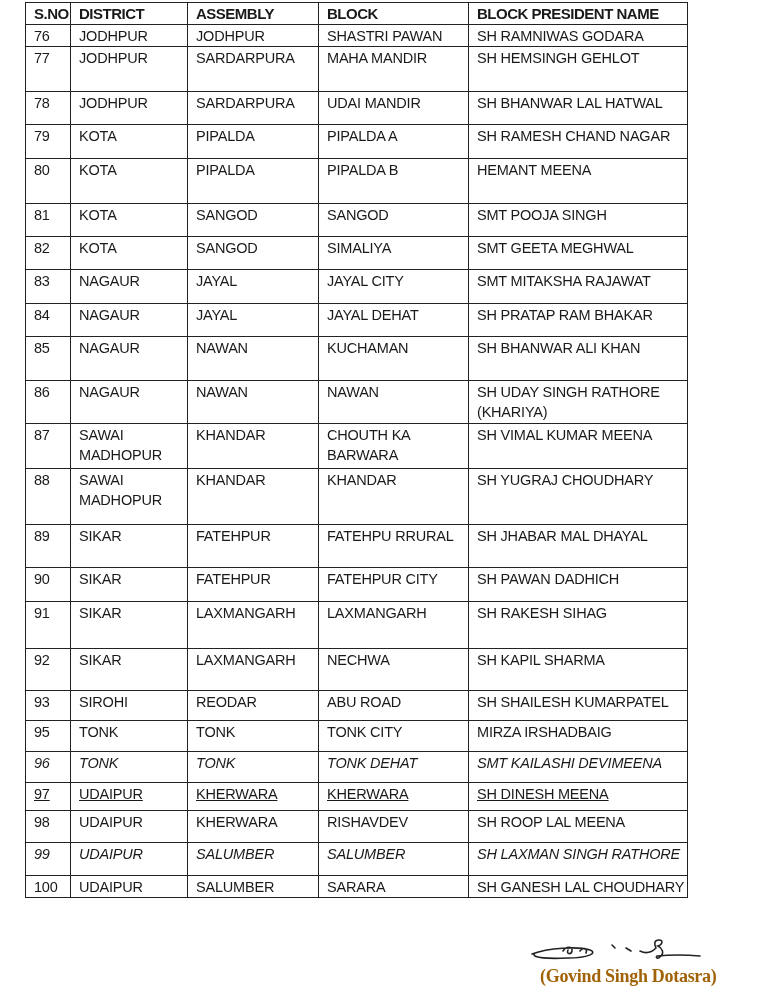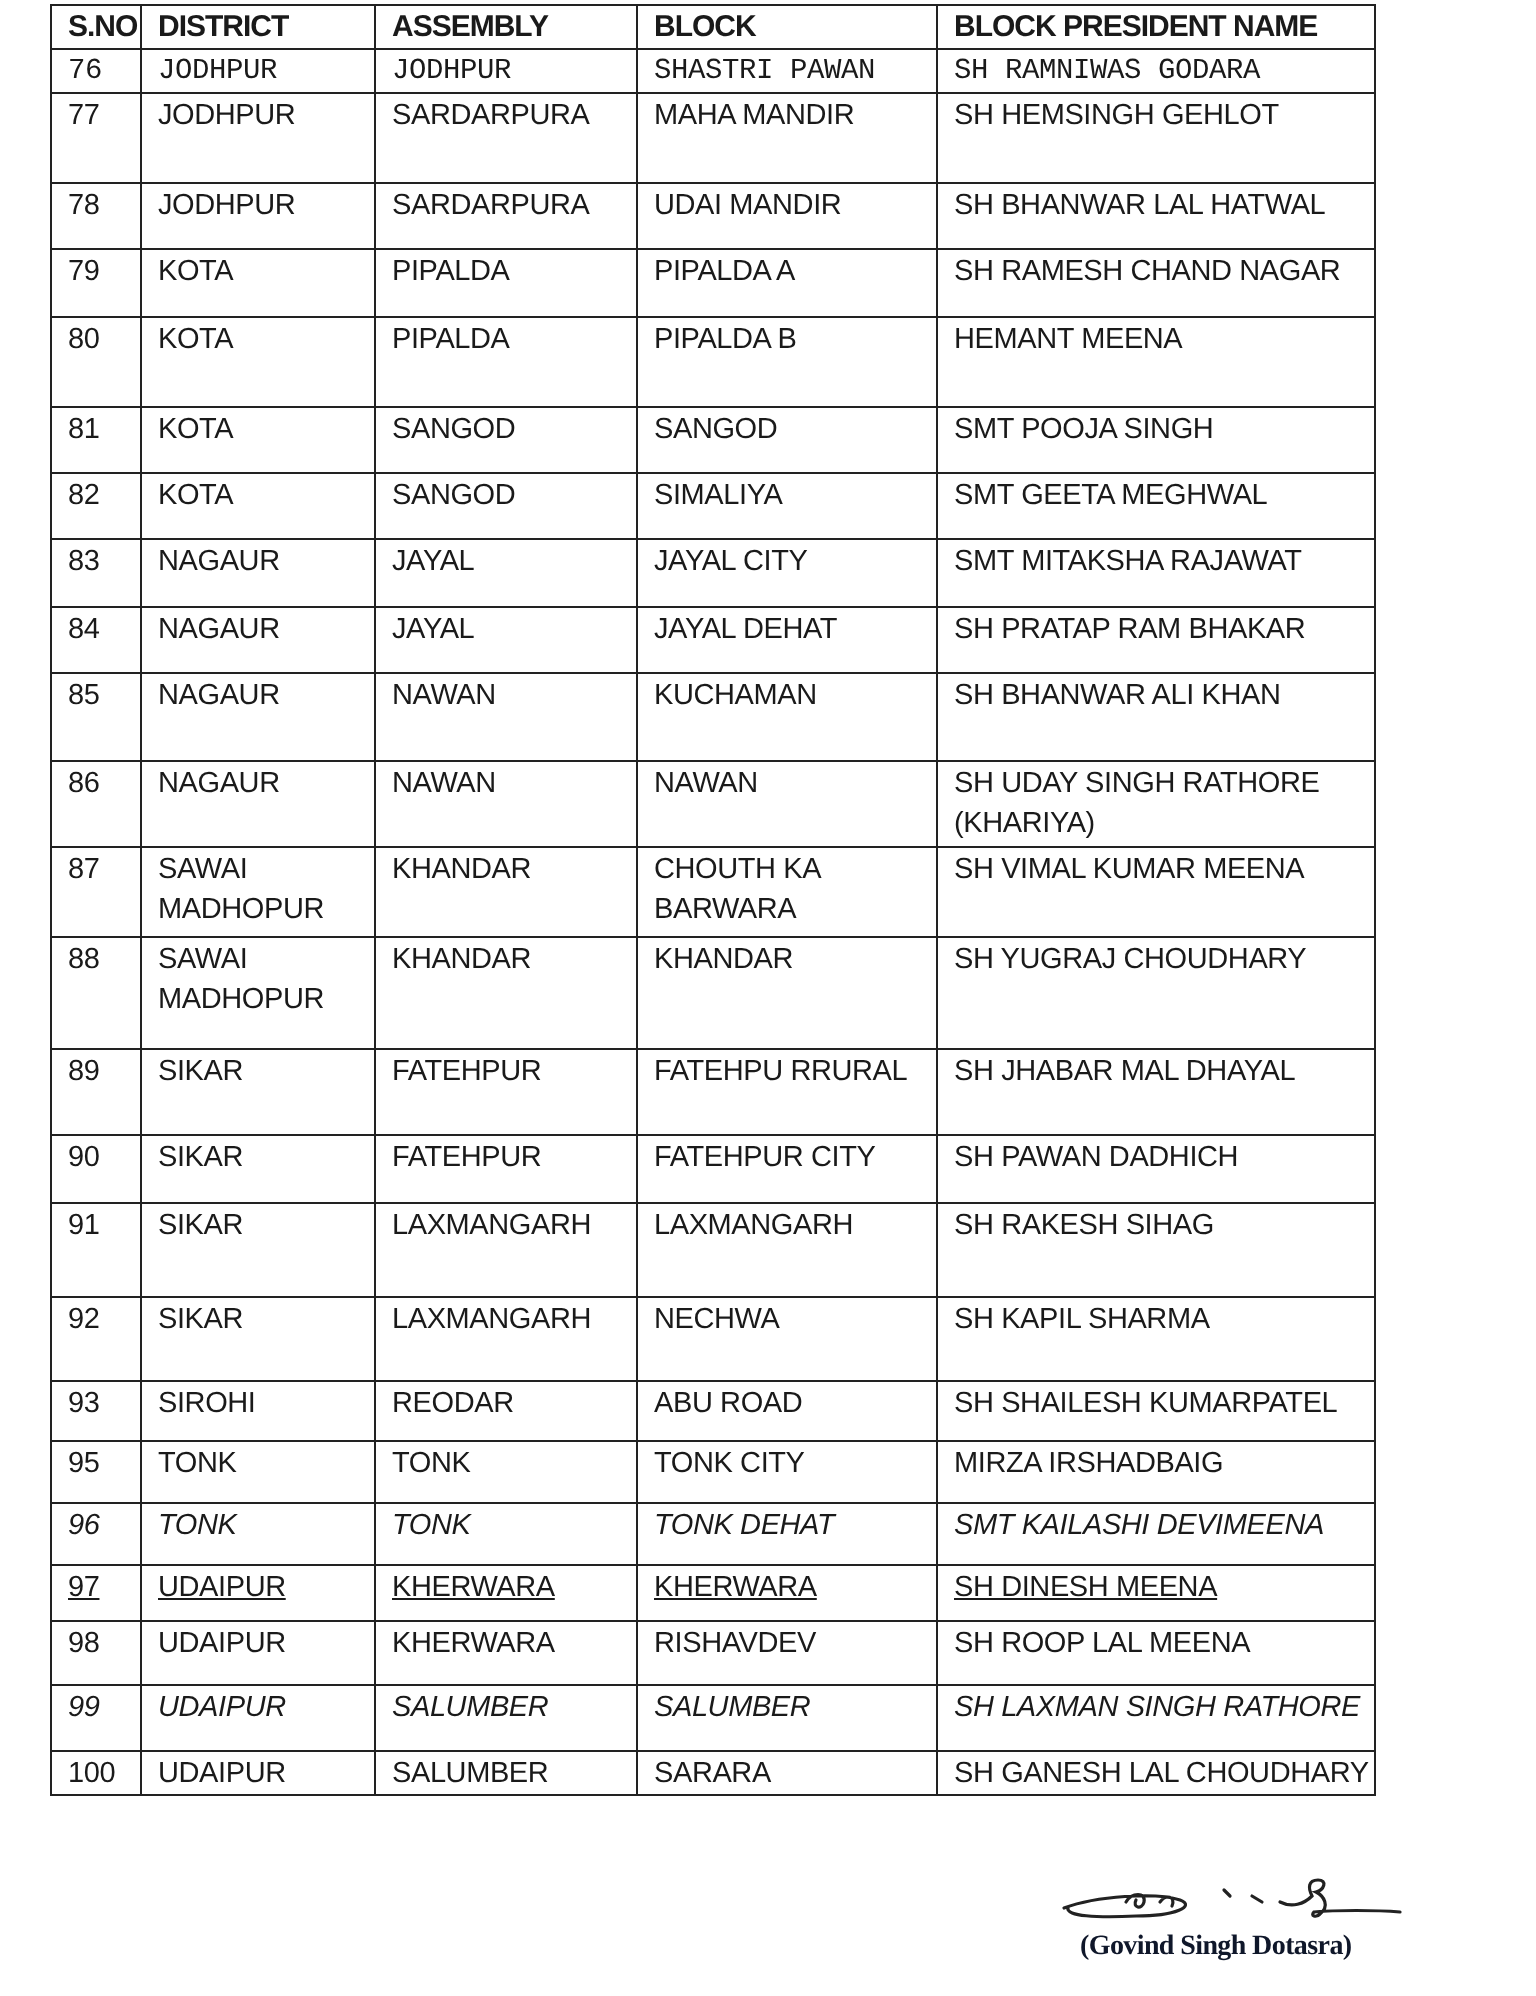--- a/index.html
+++ b/index.html
@@ -8,21 +8,21 @@
   .tbl { position: absolute; left: 25px; top: 2px; border-collapse: collapse; table-layout: fixed; padding-left: 21px; }
   .tbl td, .tbl th { border: 1.5px solid #222; padding: 0 0 0 8px; vertical-align: top;
         font-size: 14.5px; line-height: 20px; text-align: left; letter-spacing: -0.2px;
         transform-origin: left; }
   .tbl th { font-weight: bold; height: 20px; padding-top: 1px; letter-spacing: -0.5px; font-size: 15px; }
   .tbl td { padding-top: 1px; }
   .tbl td.sno { padding-left: 8px; }
   .c1 { width: 45px; } .c2 { width: 117px; } .c3 { width: 131px; } .c4 { width: 150px; } .c5 { width: 219px; }
   .sig { position: absolute; left: 528px; top: 934px; width: 180px; height: 28px; }
   .signame { position: absolute; left: 540px; top: 966px; font-family: "Liberation Serif", "DejaVu Serif", serif;
-             font-weight: bold; font-size: 14px; color: #0f172a; letter-spacing: -0.3px; }
+             font-weight: bold; font-size: 18px; color: #a16207; letter-spacing: -0.3px; }
 </style>
 </head>
 <body>
 
 <table class="tbl">
   <colgroup>
     <col class="c1">
       <col class="c2">
       <col class="c3">
       <col class="c4">
@@ -31,21 +31,21 @@
   <thead>
     <tr>
       <th>S.NO</th>
       <th>DISTRICT</th>
       <th>ASSEMBLY</th>
       <th>BLOCK</th>
       <th>BLOCK PRESIDENT NAME</th>
     </tr>
   </thead>
   <tbody id="tbody">
-      <tr style="height: 22px; font-family: Liberation Mono, monospace;">
+      <tr style="height: 22px;">
         <td class="sno">76</td>
         <td>JODHPUR</td>
         <td>JODHPUR</td>
         <td>SHASTRI PAWAN</td>
         <td>SH RAMNIWAS GODARA</td>
       </tr>
       <tr style="height: 45px;">
         <td class="sno">77</td>
         <td>JODHPUR</td>
         <td>SARDARPURA</td>

